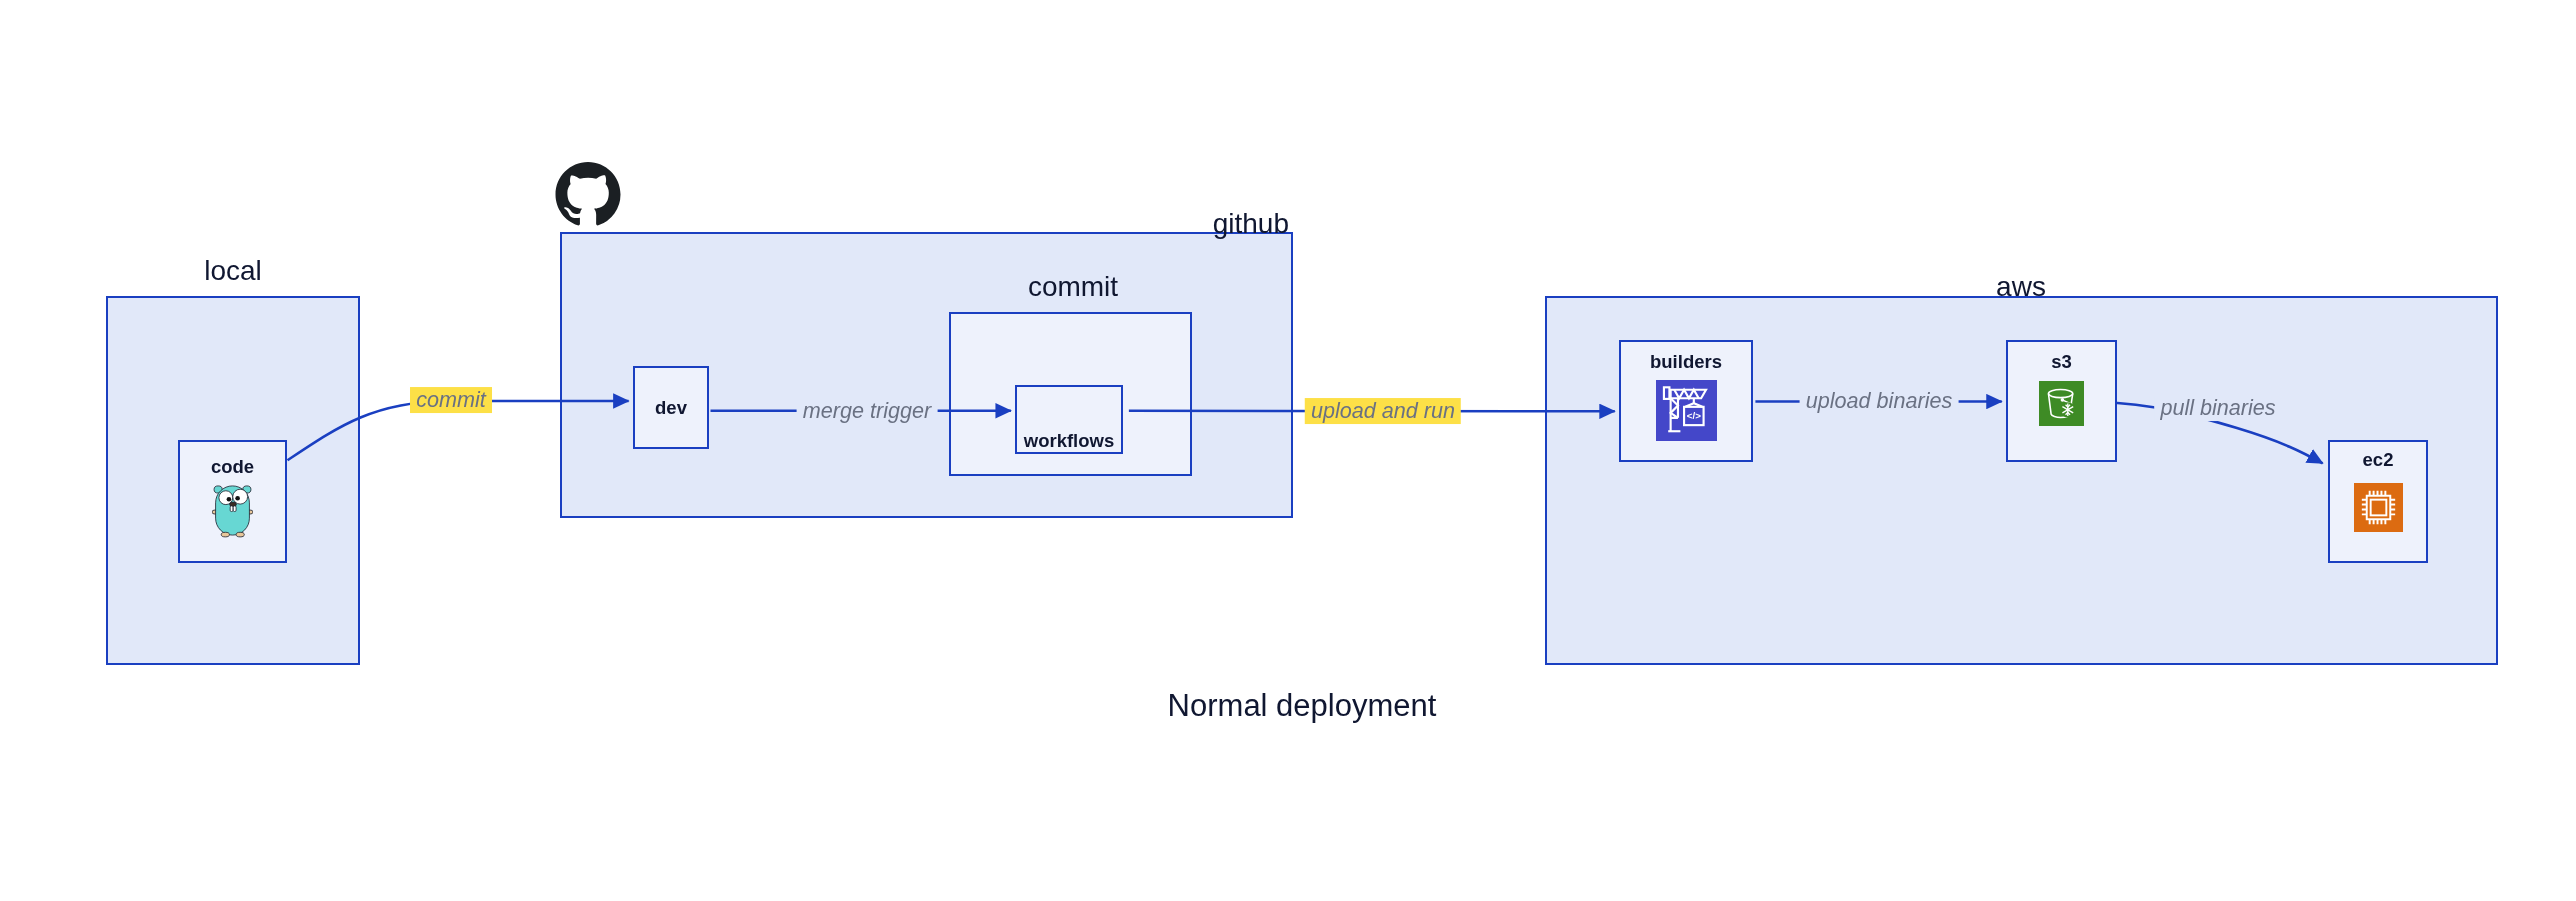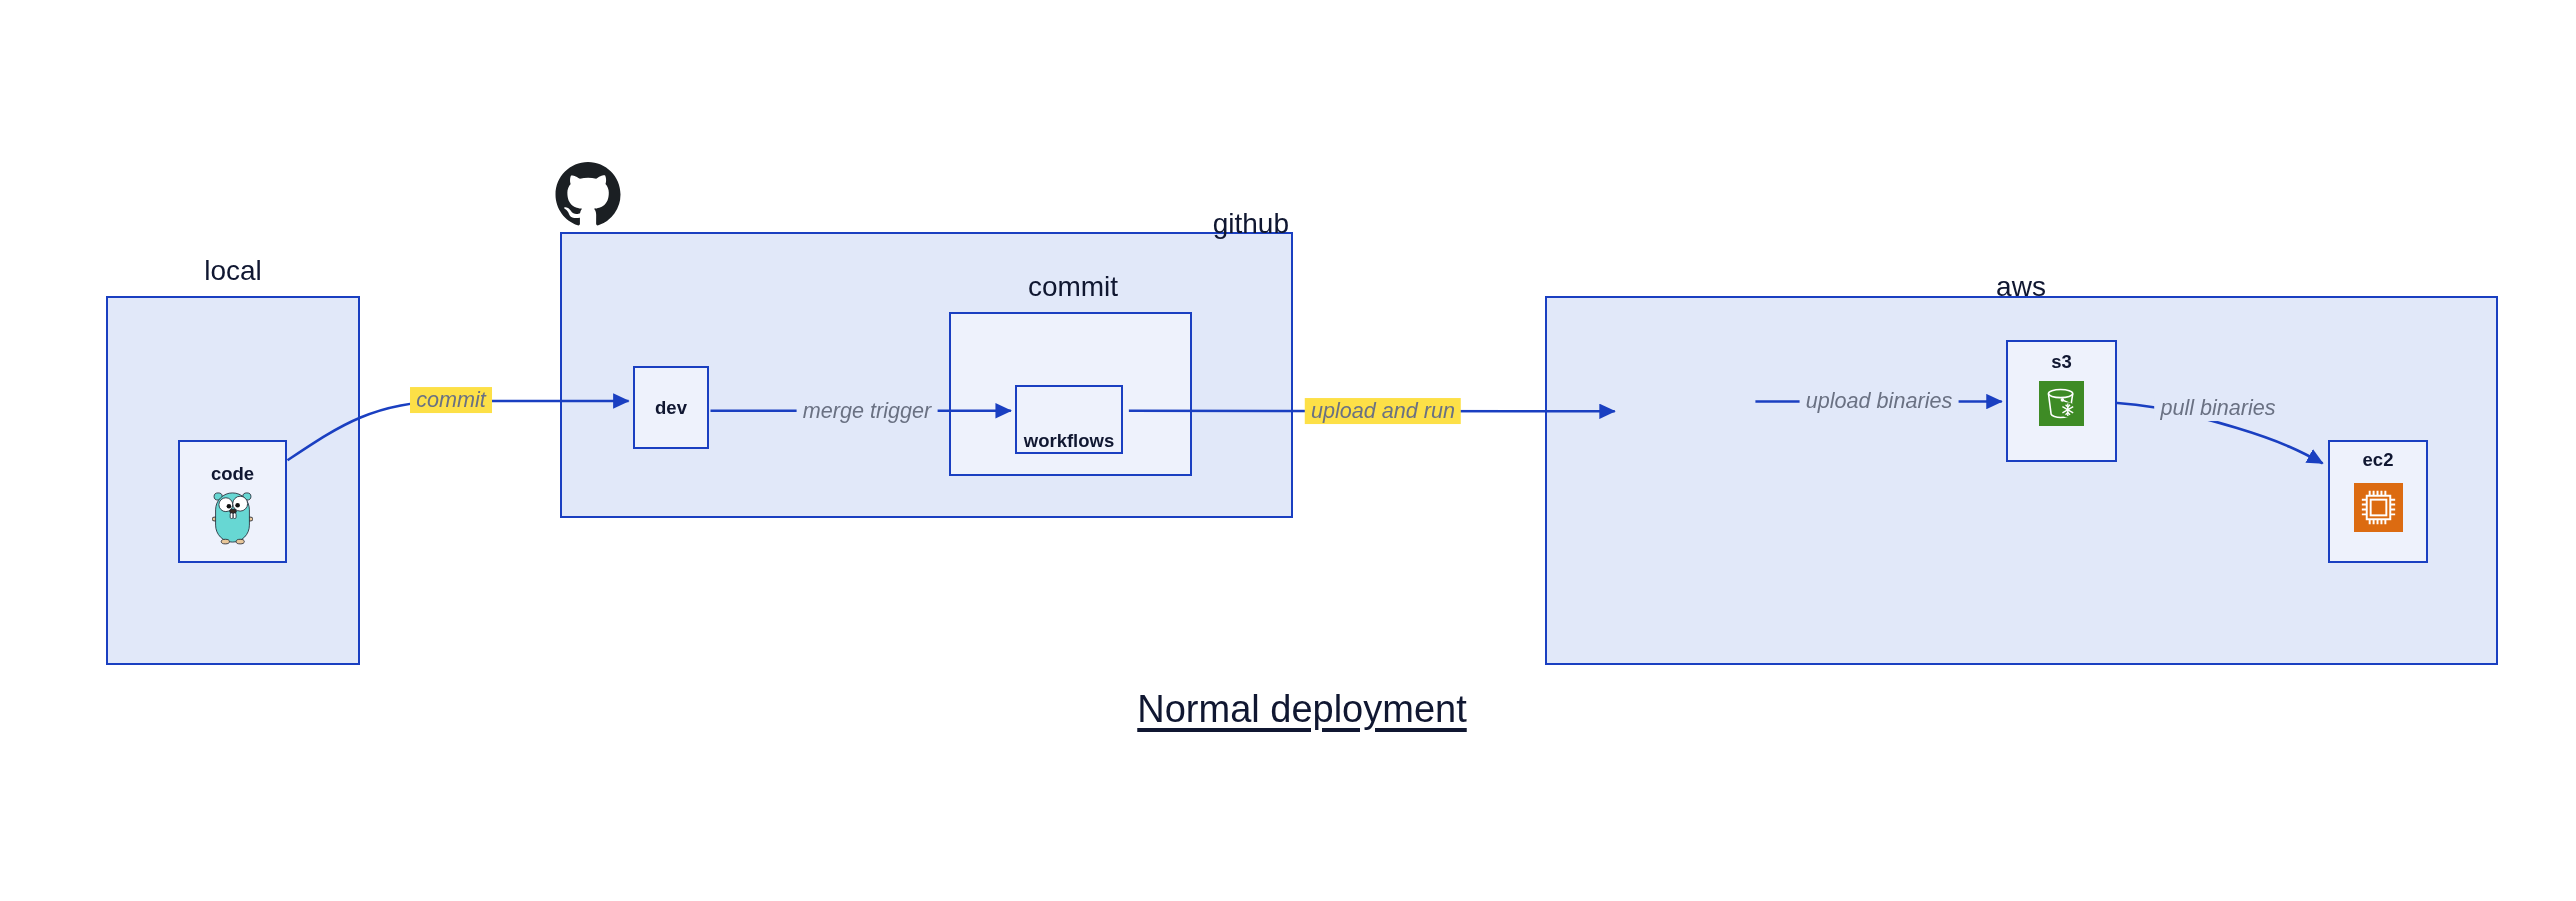--- a/index.html
+++ b/index.html
@@ -12,41 +12,41 @@
   #p-github{left:560px;top:232px;width:733px;height:286px}
   #p-aws{left:1545px;top:296px;width:953px;height:369px}
   #p-master{left:949px;top:312px;width:243px;height:164px}
   .plabel{position:absolute;font-size:28px;color:var(--ink);white-space:nowrap}
   #l-local{left:233px;top:255px;transform:translateX(-50%)}
   #l-github{left:1289px;top:208px;transform:translateX(-100%)}
   #l-aws{left:2021px;top:271px;transform:translateX(-50%)}
   #l-master{left:1073px;top:271px;transform:translateX(-50%)}
   .node{position:absolute;background:var(--node-fill);border:2.6px solid var(--accent);
         display:flex;flex-direction:column;align-items:center}
-  #n-code{left:178px;top:440px;width:109px;height:123px;padding-top:20px;gap:5.2px}
+  #n-code{left:178px;top:440px;width:109px;height:123px;padding-top:13px;gap:5.2px}
   #n-dev{left:633px;top:366px;width:76px;height:83px;justify-content:center}
   #n-workflows{left:1015px;top:385px;width:108px;height:69px;justify-content:flex-end}
   #n-builders{left:1619px;top:340px;width:134px;height:122px;padding-top:8.2px;gap:6.2px}
   #n-s3{left:2006px;top:340px;width:111px;height:122px;padding-top:8.2px;gap:7.2px}
   #n-ec2{left:2328px;top:440px;width:100px;height:123px;padding-top:6.2px;gap:12px}
   .nlabel{font-size:18.5px;font-weight:700;color:var(--ink);line-height:1.25}
   #edges-svg{position:absolute;left:0;top:0;pointer-events:none}
   #edges-svg path.edge{stroke:var(--accent);stroke-width:5;fill:none}
   .elabel{position:absolute;transform:translate(-50%,-50%);font-size:21.6px;font-style:italic;
           color:var(--edge-label);white-space:nowrap;padding:0 6.2px;line-height:1.2}
   .on-white{background:#fde047}
   .on-panel{background:var(--panel-fill)}
   #el-0{left:451px;top:400px}
   #el-1{left:867px;top:411px}
   #el-2{left:1383px;top:411px}
   #el-3{left:1879px;top:401px}
   #el-4{left:2218px;top:408px}
   .title{position:absolute;left:1302px;top:688px;transform:translateX(-50%);
-         font-size:38px;font-weight:500;color:var(--ink);white-space:nowrap;
-         text-decoration:underline;text-decoration-thickness:3.6px;text-underline-offset:6.2px}
+         font-size:31px;font-weight:500;color:var(--ink);white-space:nowrap;
+         text-decoration-thickness:3.6px;text-underline-offset:6.2px}
   #octocat{position:absolute;left:555px;top:162px}
 </style>
 </head>
 <body>
 
 <div class="canvas">
 
   <div class="panel" id="p-local"></div>
   <div class="panel" id="p-github"></div>
   <div class="panel" id="p-aws"></div>
@@ -97,20 +97,38 @@
   </div>
 
   <div class="node" id="n-dev">
     <div class="nlabel">dev</div>
   </div>
 
   <div class="node" id="n-workflows">
     <div class="nlabel">workflows</div>
   </div>
 
+  <div class="node" id="n-builders">
+    <div class="nlabel">builders</div>
+    <svg width="61" height="61" viewBox="0 0 100 100">
+      <rect width="100" height="100" style="fill:var(--codebuild)"></rect>
+      <g stroke="#ffffff" stroke-width="3.5" fill="none">
+        <rect x="13" y="12" width="9" height="19"></rect>
+        <path d="M22 16 H82 L74 30 H22"></path>
+        <path d="M30 16 L38 30 L46 16 L54 30 L62 16 L70 30"></path>
+        <path d="M24 16 V84 M36 30 V62"></path>
+        <path d="M24 30 L36 42 L24 54 L36 62 M24 54 L36 62 M24 62 L36 62"></path>
+        <path d="M20 84 H40"></path>
+        <line x1="62" y1="30" x2="62" y2="38"></line>
+        <path d="M48 44 L62 38 L76 44"></path>
+        <rect x="46" y="44" width="32" height="30"></rect>
+      </g>
+      <text x="62" y="64" fill="#ffffff" font-size="16" font-weight="bold" font-family="Liberation Sans, sans-serif" text-anchor="middle">&lt;/&gt;</text>
+    </svg>
+  </div>
 
   <div class="node" id="n-s3">
     <div class="nlabel">s3</div>
     <svg width="45" height="45" viewBox="0 0 100 100">
       <rect width="100" height="100" style="fill:var(--s3-green)"></rect>
       <g stroke="#ffffff" stroke-width="3.5" fill="none">
         <ellipse cx="48" cy="28" rx="27" ry="9"></ellipse>
         <path d="M21 28 L27 74 C28 78 38 81 48 81 C58 81 67 78 68 74 L75 28"></path>
         <line x1="54" y1="43" x2="74" y2="52"></line>
       </g>

